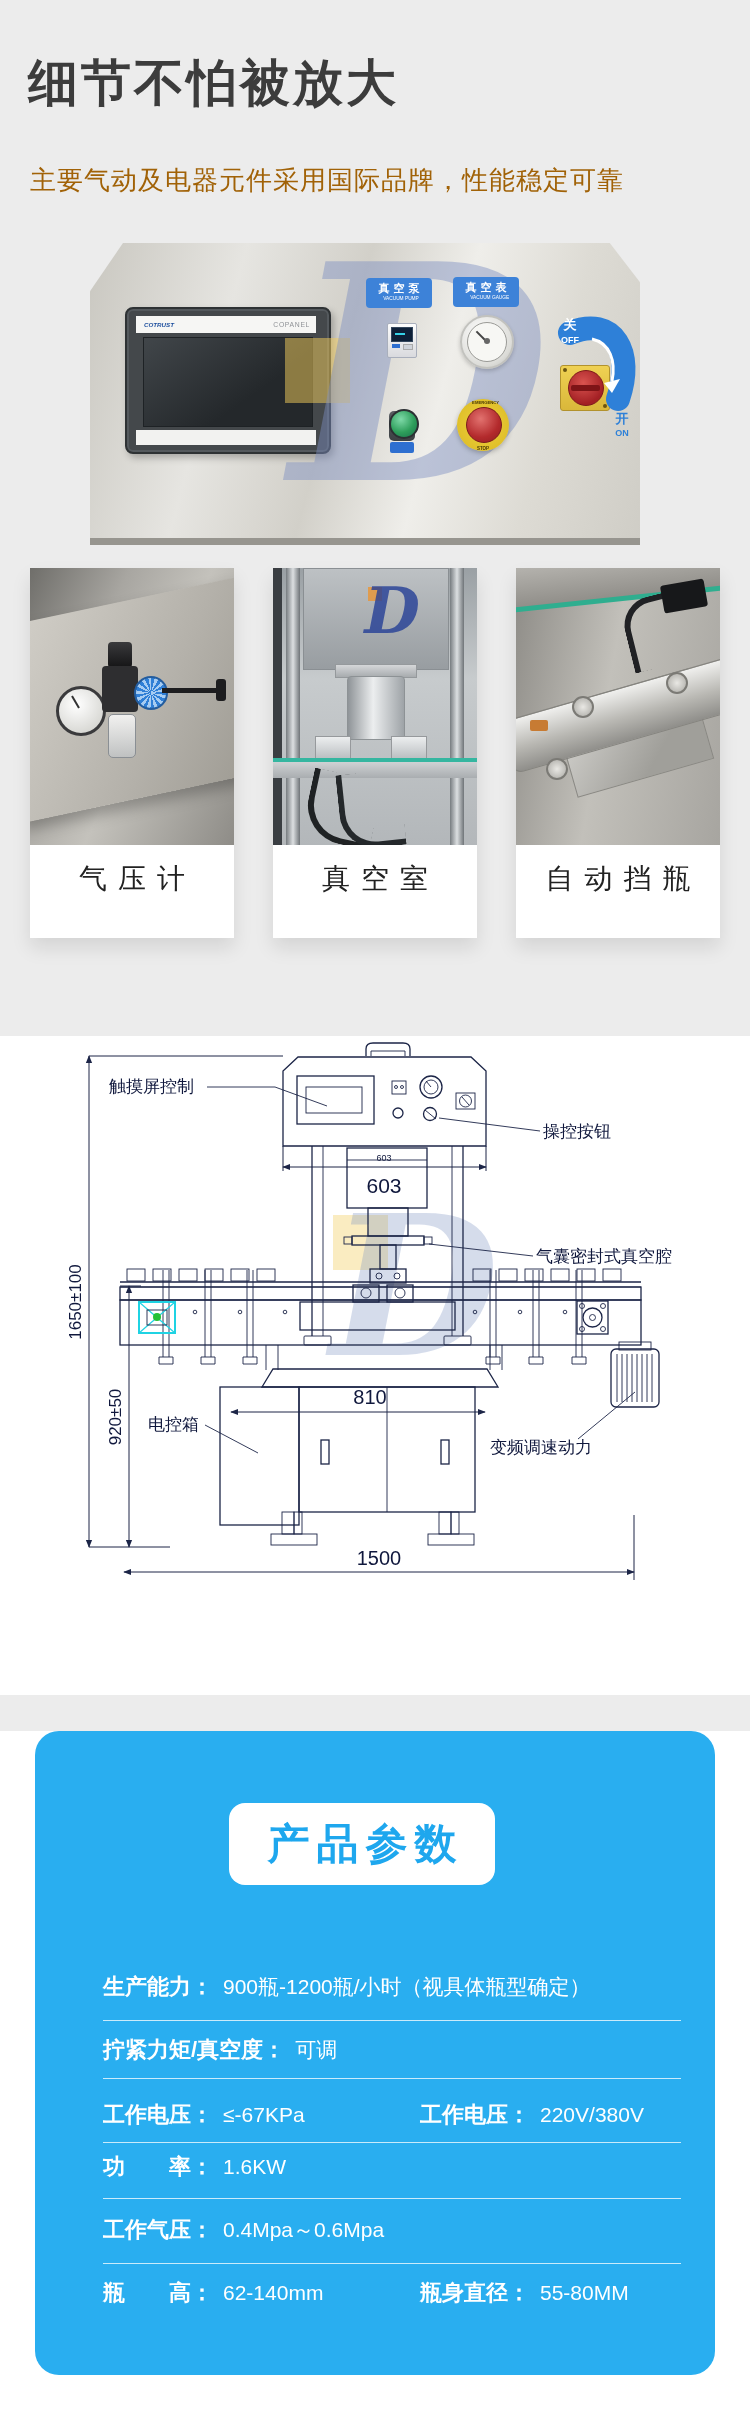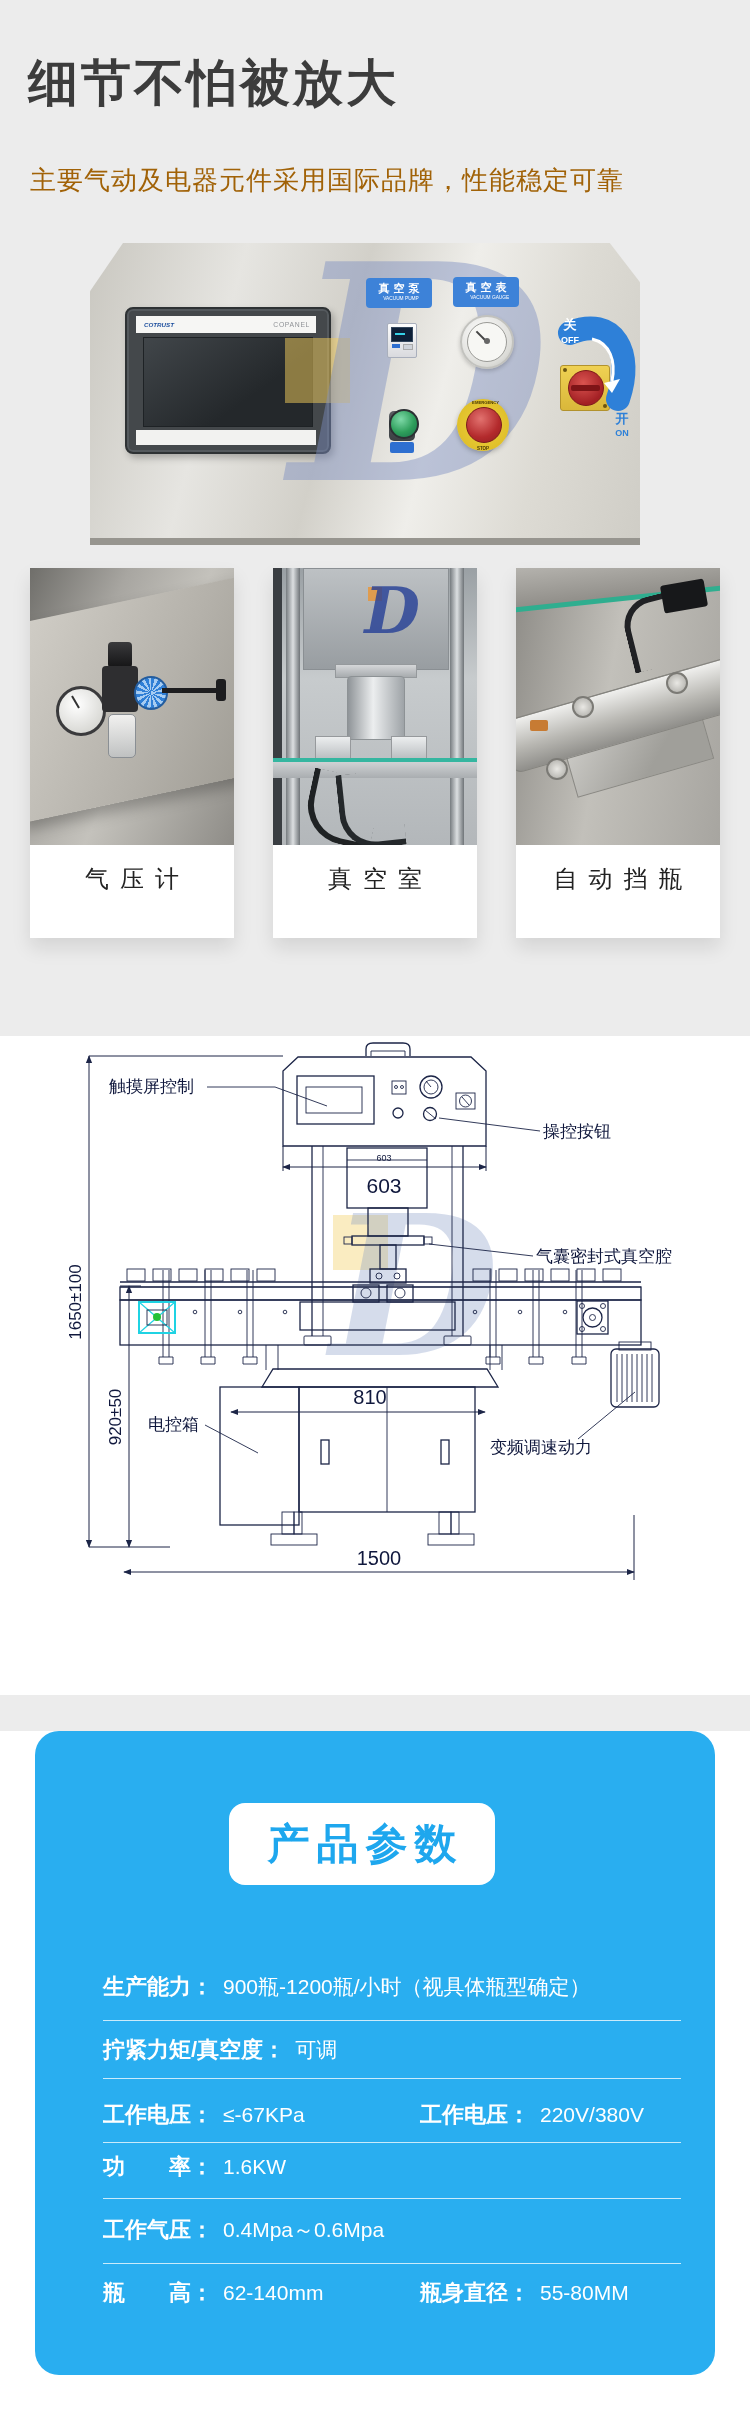--- a/index.html
+++ b/index.html
@@ -62,21 +62,21 @@
   .rotary .s1,.rotary .s2{width:4px;height:4px;border-radius:50%;background:#6B5511;}
   .rotary .s1{left:2px;top:2px;} .rotary .s2{right:2px;bottom:2px;}
   .swoosh{left:452px;top:58px;width:98px;height:150px;overflow:visible;}
 
   
   .cards{position:absolute;left:30px;top:568px;width:690px;display:flex;gap:39px;}
   .card{position:relative;width:204px;height:370px;background:#fff;box-shadow:0 10px 18px rgba(0,0,0,.10);}
   .card-photo{position:relative;width:204px;height:277px;overflow:hidden;}
   .card-photo *{position:absolute;}
   .card-label{height:67px;display:flex;align-items:center;justify-content:center;
-      font-size:24px;color:#222;letter-spacing:11px;text-indent:11px;}
+      font-size:28px;color:#222;letter-spacing:11px;text-indent:11px;}
   .cp1{background:linear-gradient(115deg,#6F6E6A,#A8A6A1 30%,#C4C2BC 55%,#8E8C87);}
   .cp1 .plate{left:-30px;top:34px;width:260px;height:196px;transform:rotate(-12deg);
       background:linear-gradient(125deg,#D6D3CC,#B4B1AA 60%,#9A978F);box-shadow:0 8px 14px rgba(0,0,0,.25);}
   .cp1 .g2{left:26px;top:118px;width:44px;height:44px;border-radius:50%;background:radial-gradient(circle at 40% 35%,#fff,#D8D8D4 75%);border:3px solid #3A3A3C;}
   .cp1 .g2 i{position:absolute;left:20px;top:18px;width:14px;height:2px;background:#333;transform:rotate(-120deg);transform-origin:left;}
   .cp1 .body{left:72px;top:98px;width:36px;height:46px;background:#2E2E30;border-radius:4px;}
   .cp1 .knob{left:78px;top:74px;width:24px;height:26px;background:linear-gradient(#3A3A3C,#141415);border-radius:4px;}
   .cp1 .ring{left:104px;top:108px;width:30px;height:30px;border-radius:50%;border:2px solid #245D9E;
       background:repeating-conic-gradient(#2F7FD6 0 14deg,#A6CCF2 14deg 28deg);}
   .cp1 .bowl{left:78px;top:146px;width:26px;height:42px;border:1px solid #8A8F94;border-radius:5px;

